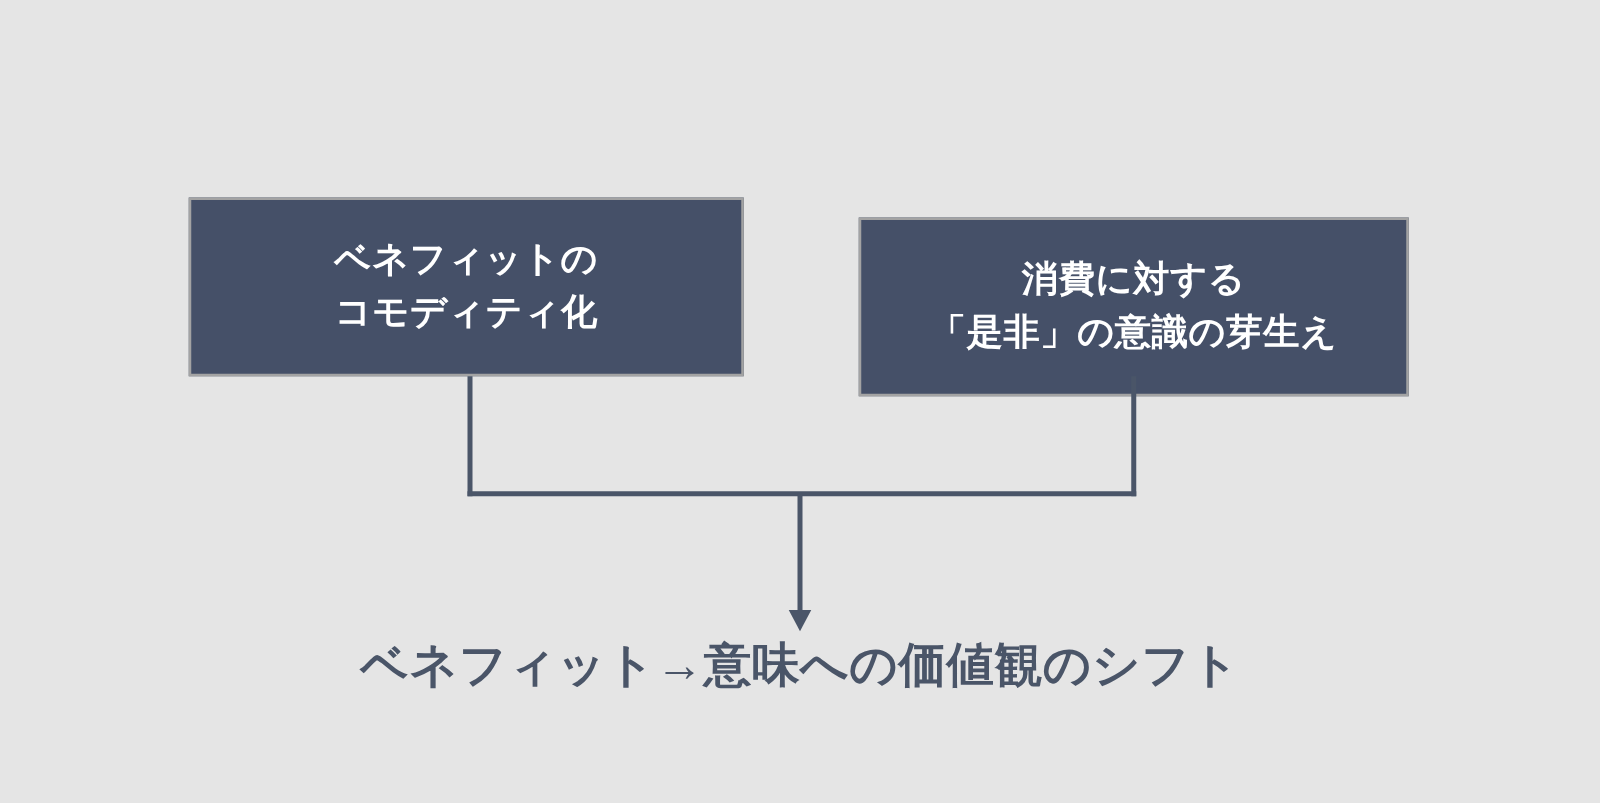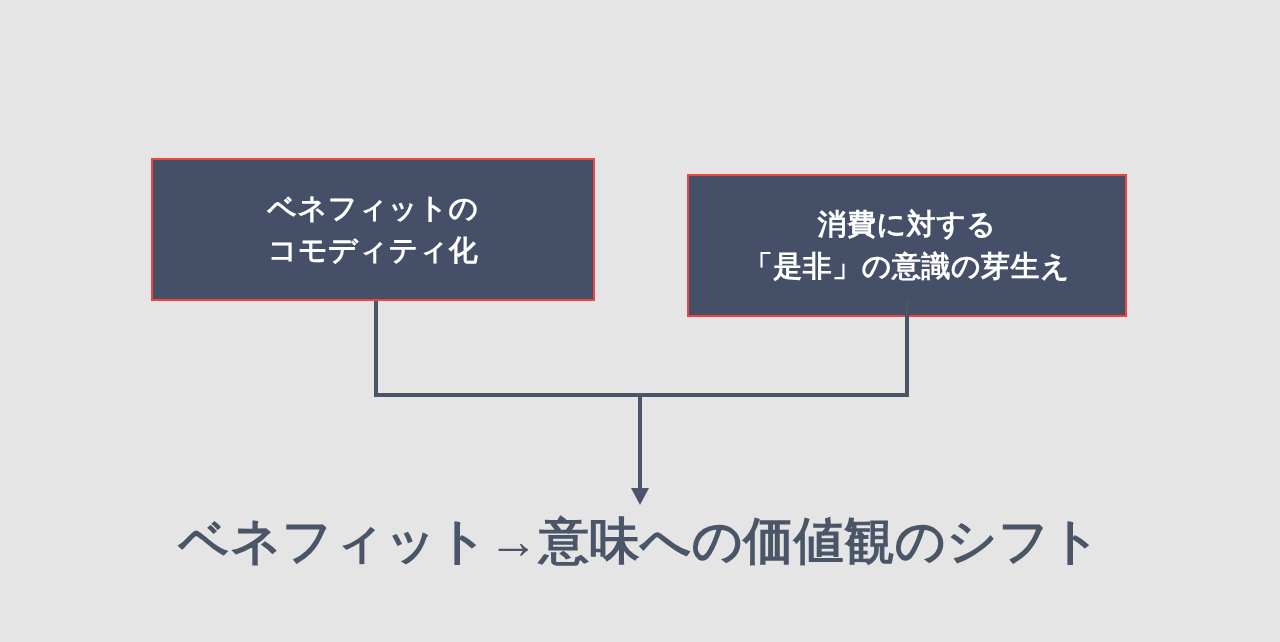--- a/index.html
+++ b/index.html
@@ -18,21 +18,21 @@
     width: 1280px;
     height: 642px;
     background: #e5e5e5;
   }
 
   
   .node-box {
     position: absolute;
     box-sizing: border-box;
     background: #455068;
-    border: 2px solid #ef4444;
+    border: 2px solid #a3a3a3;
     display: flex;
     align-items: center;
     justify-content: center;
     text-align: center;
   }
   .node-box .node-label {
     color: #ffffff;
     font-weight: bold;
     font-size: 29px;
     line-height: 1.42;
@@ -100,21 +100,21 @@
 
   
   #caption {
     position: absolute;
     left: 0;
     top: 510px;
     width: 1280px;
     text-align: center;
     color: #4a5568;
     font-weight: bold;
-    font-size: 50px;
+    font-size: 38px;
     line-height: 1.25;
     letter-spacing: 0.5px;
     white-space: nowrap;
   }
 </style>
 </head>
 <body>
 
 <div id="canvas">
 

